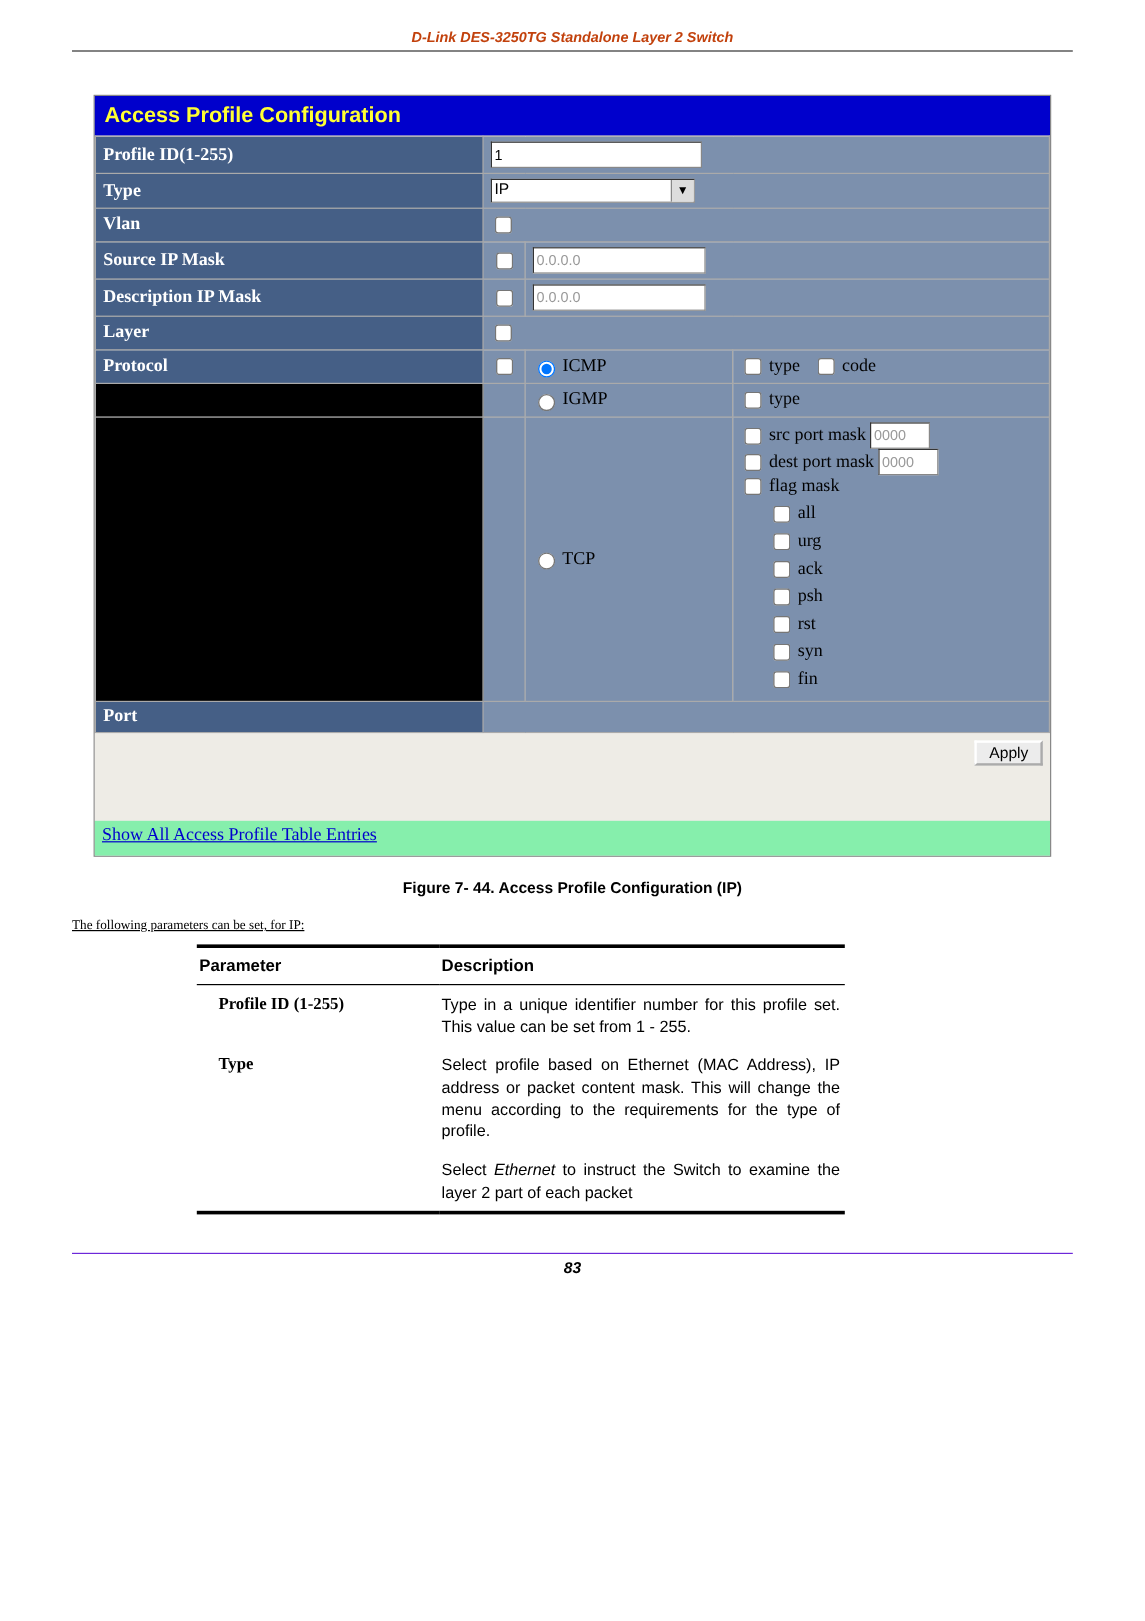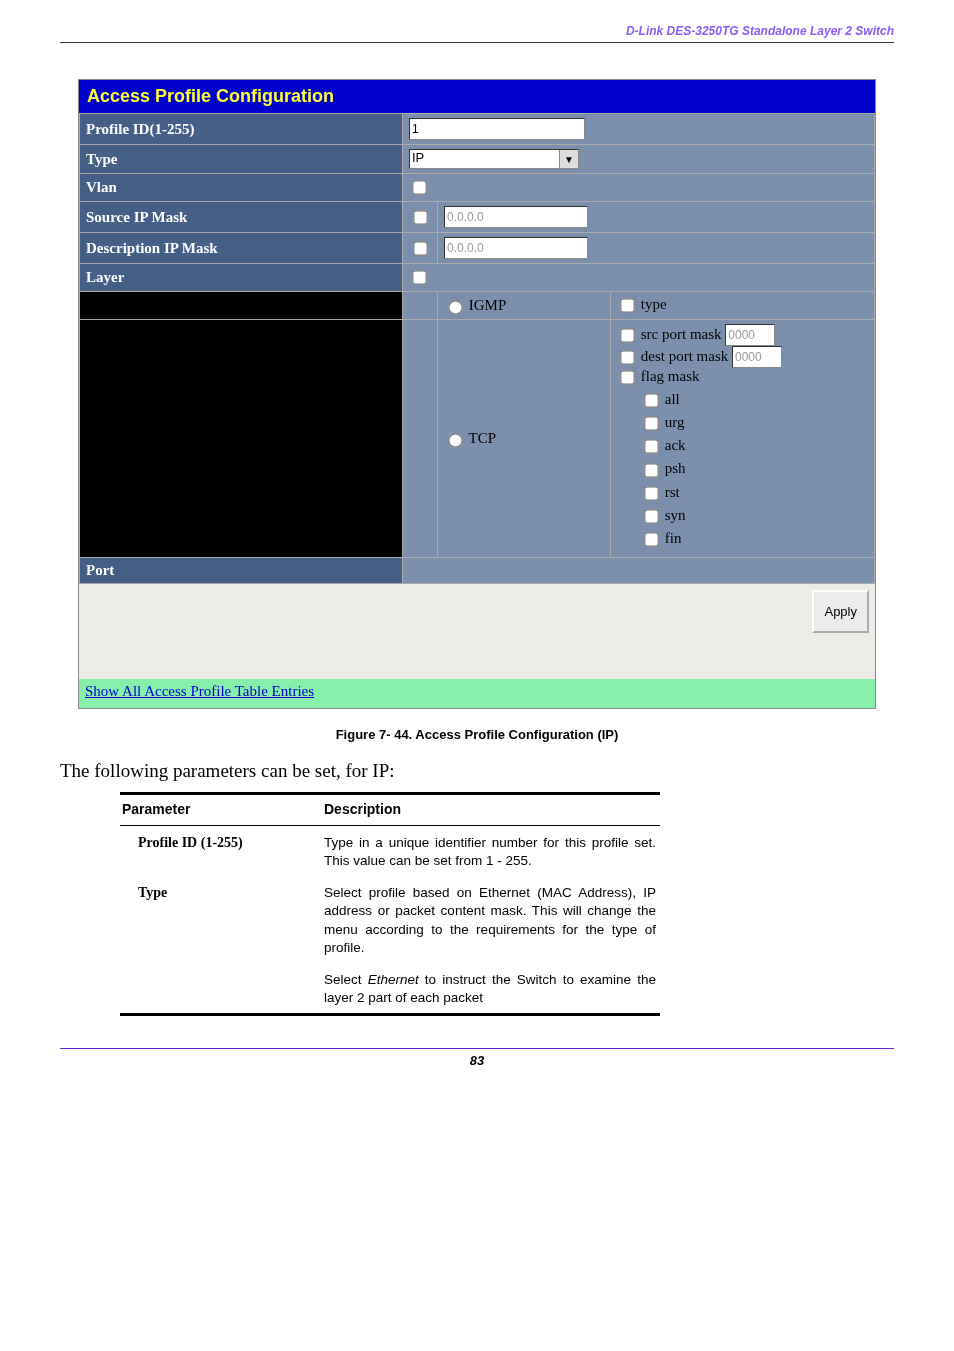--- a/index.html
+++ b/index.html
@@ -12,26 +12,26 @@
   .page {
     width: 954px;
     margin: 0 auto;
     padding: 24px 60px 0 60px;
     box-sizing: border-box;
   }
   .header-bar {
     border-bottom: 1px solid #333;
     padding-bottom: 4px;
     margin-bottom: 36px;
-    text-align: right;
+    text-align: center;
     font-family: Arial, sans-serif;
     font-size: 12px;
     font-style: italic;
     font-weight: bold;
-    color: #8b5cf6;
+    color: #c2410c;
   }
   .config-wrap {
     margin-left: 18px;
     margin-right: 18px;
     border: 1px solid #888;
     background: #eee;
     font-family: "Times New Roman", serif;
   }
   .title-row {
     background: #0000cc;
@@ -117,21 +117,21 @@
   }
   .apply-row {
     background: #eeece6;
     padding: 6px;
     text-align: right;
   }
   .apply-row .spacer { height: 40px; }
   .apply-btn {
     font-family: Arial, sans-serif;
     font-size: 13px;
-    padding: 12px 10px;
+    padding: 1px 10px;
     background: #ececec;
     border: 2px outset #fff;
     cursor: pointer;
   }
   .link-row {
     background: #86efac;
     padding: 4px 6px 8px 6px;
   }
   .link-row a {
     color: #0000cc;
@@ -140,25 +140,26 @@
     font-size: 15px;
   }
   .figure-caption {
     text-align: center;
     font-family: Arial, sans-serif;
     font-weight: bold;
     font-size: 13px;
     margin: 18px 0 18px 0;
   }
   .body-text {
-    font-size: 19px;
+    font-size: 11px;
     margin: 0 0 10px 0;
+    text-decoration: underline;
   }
   .param-table-wrap {
-    margin-left: 60px;
+    margin-left: 104px;
     width: 540px;
   }
   .param-table {
     width: 100%;
     border-collapse: collapse;
     font-size: 14px;
   }
   .param-table th {
     text-align: left;
     font-family: Arial, sans-serif;
@@ -257,20 +258,37 @@
         </td>
       </tr>
 
       <tr>
         <td class="label-col">Layer</td>
         <td class="chk-col" colspan="3" style="text-align:left;">
           <input type="checkbox" style="">
         </td>
       </tr>
 
+      <tr>
+        <td class="label-col">Protocol</td>
+        <td class="chk-col">
+          <input type="checkbox" style="">
+        </td>
+        <td class="ctrl-col">
+          <input type="radio" name="proto" checked="" style="">
+          <span>ICMP</span>
+        </td>
+        <td class="detail-col">
+          <input type="checkbox" style="">
+          <span>type</span>
+          &nbsp;
+          <input type="checkbox" style="">
+          <span>code</span>
+        </td>
+      </tr>
 
       <tr>
         <td class="label-col" style="background:#000;"></td>
         <td class="chk-col"></td>
         <td class="ctrl-col">
           <input type="radio" name="proto" style="">
           <span>IGMP</span>
         </td>
         <td class="detail-col">
           <input type="checkbox" style="">

